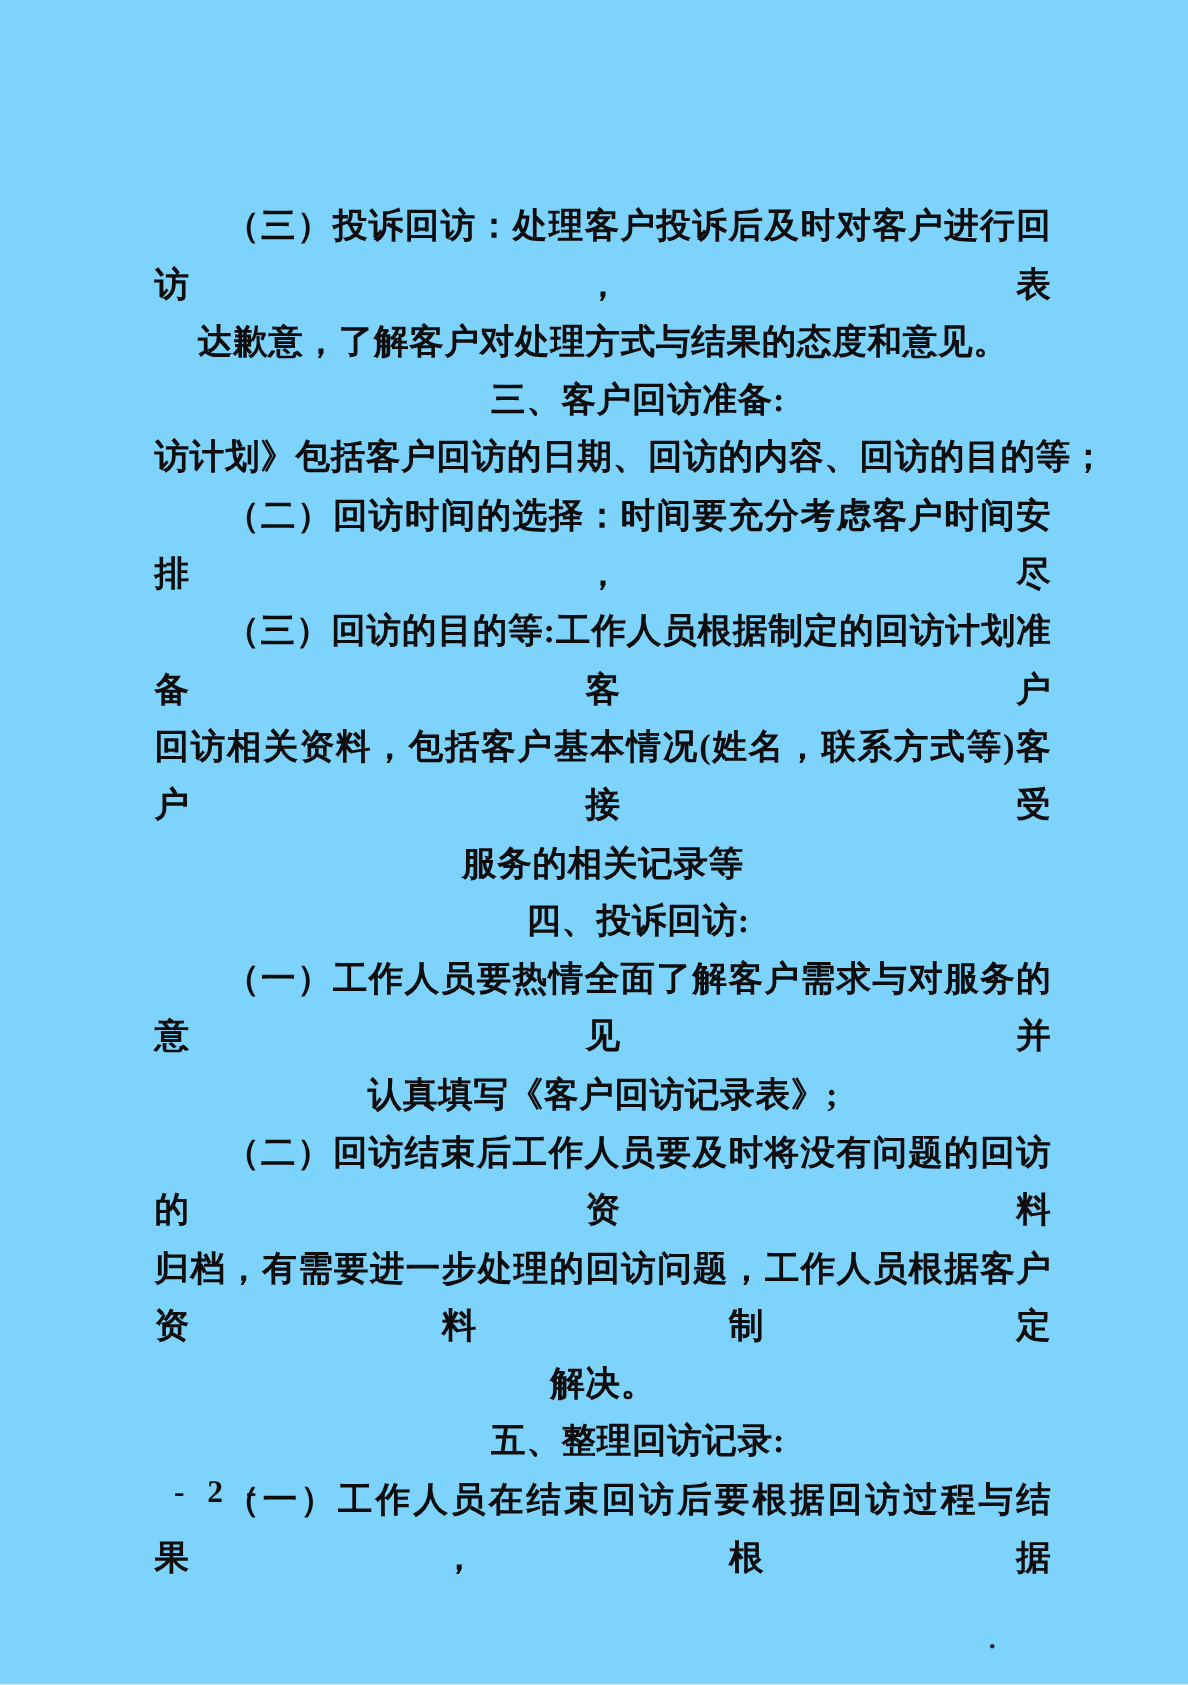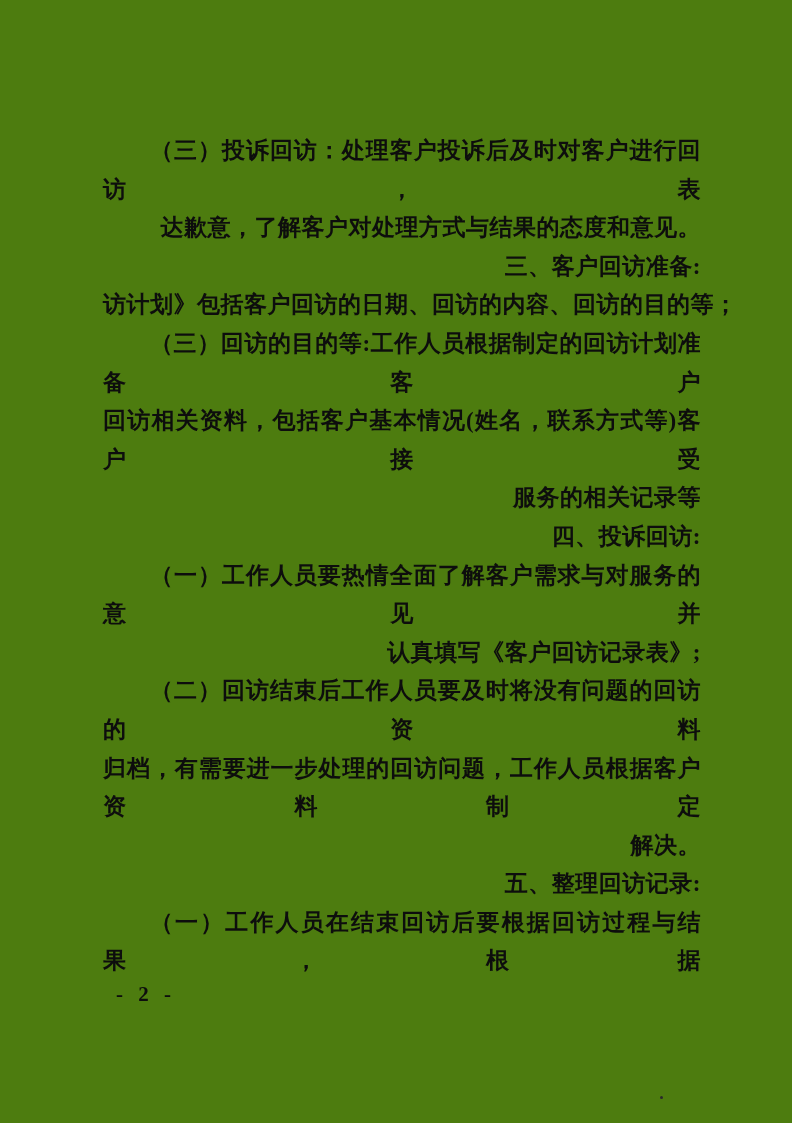--- a/index.html
+++ b/index.html
@@ -4,38 +4,38 @@
 <style>
   html, body {
     margin: 0;
     padding: 0;
     background: #ffffff;
   }
   .doc-page {
     position: relative;
     width: 792px;
     height: 1123px;
-    background: #4d7c0f;
+    background: #7dd3fc;
     overflow: hidden;
     font-family: "Liberation Serif", "DejaVu Serif", serif;
     color: #0d0d0d;
   }
   .doc-body {
     position: absolute;
     left: 103px;
     top: 132px;
     width: 598px;
     font-size: 23px;
     line-height: 38.6px;
     font-weight: 600;
     letter-spacing: 0.5px;
   }
   .line {
     white-space: nowrap;
-    text-align: right;
+    text-align: center;
   }
   .line.indent {
     text-indent: 47px;
   }
   .line.j {
     white-space: normal;
     text-align: justify;
     text-align-last: justify;
     text-justify: inter-character;
   }
@@ -60,20 +60,21 @@
 </style>
 </head>
 <body>
 
 <div class="doc-page">
   <div class="doc-body">
     <div class="line indent j">（三）投诉回访：处理客户投诉后及时对客户进行回访，表</div>
     <div class="line">达歉意，了解客户对处理方式与结果的态度和意见。</div>
     <div class="line indent">三、客户回访准备:</div>
     <div class="line">访计划》包括客户回访的日期、回访的内容、回访的目的等；</div>
+    <div class="line indent j">（二）回访时间的选择：时间要充分考虑客户时间安排，尽</div>
     <div class="line indent j">（三）回访的目的等:工作人员根据制定的回访计划准备客户</div>
     <div class="line j">回访相关资料，包括客户基本情况(姓名，联系方式等)客户接受</div>
     <div class="line">服务的相关记录等</div>
     <div class="line indent">四、投诉回访:</div>
     <div class="line indent j">（一）工作人员要热情全面了解客户需求与对服务的意见并</div>
     <div class="line">认真填写《客户回访记录表》;</div>
     <div class="line indent j">（二）回访结束后工作人员要及时将没有问题的回访的资料</div>
     <div class="line j">归档，有需要进一步处理的回访问题，工作人员根据客户资料制定</div>
     <div class="line">解决。</div>
     <div class="line indent">五、整理回访记录:</div>

